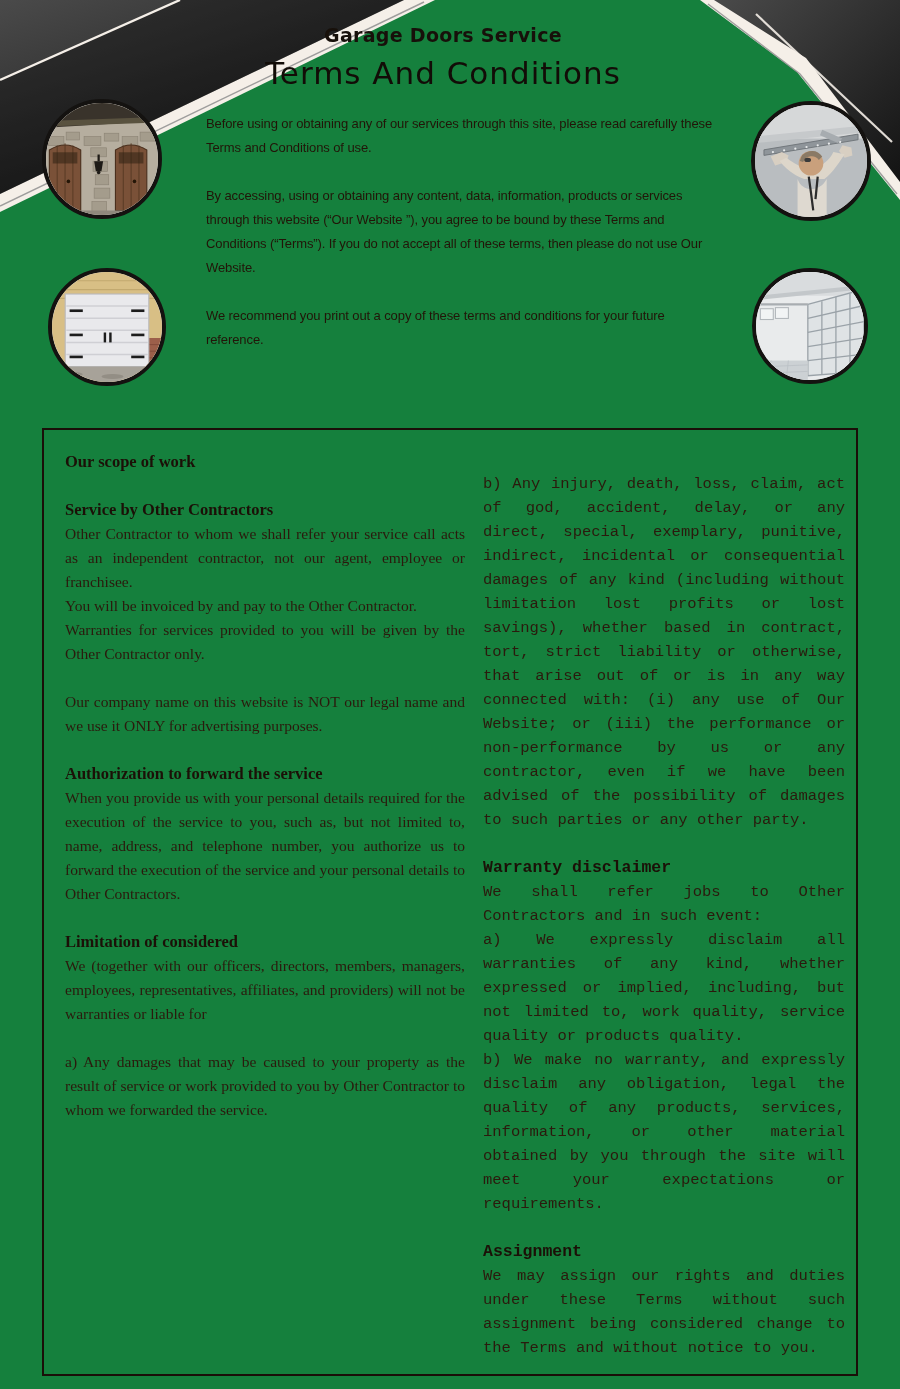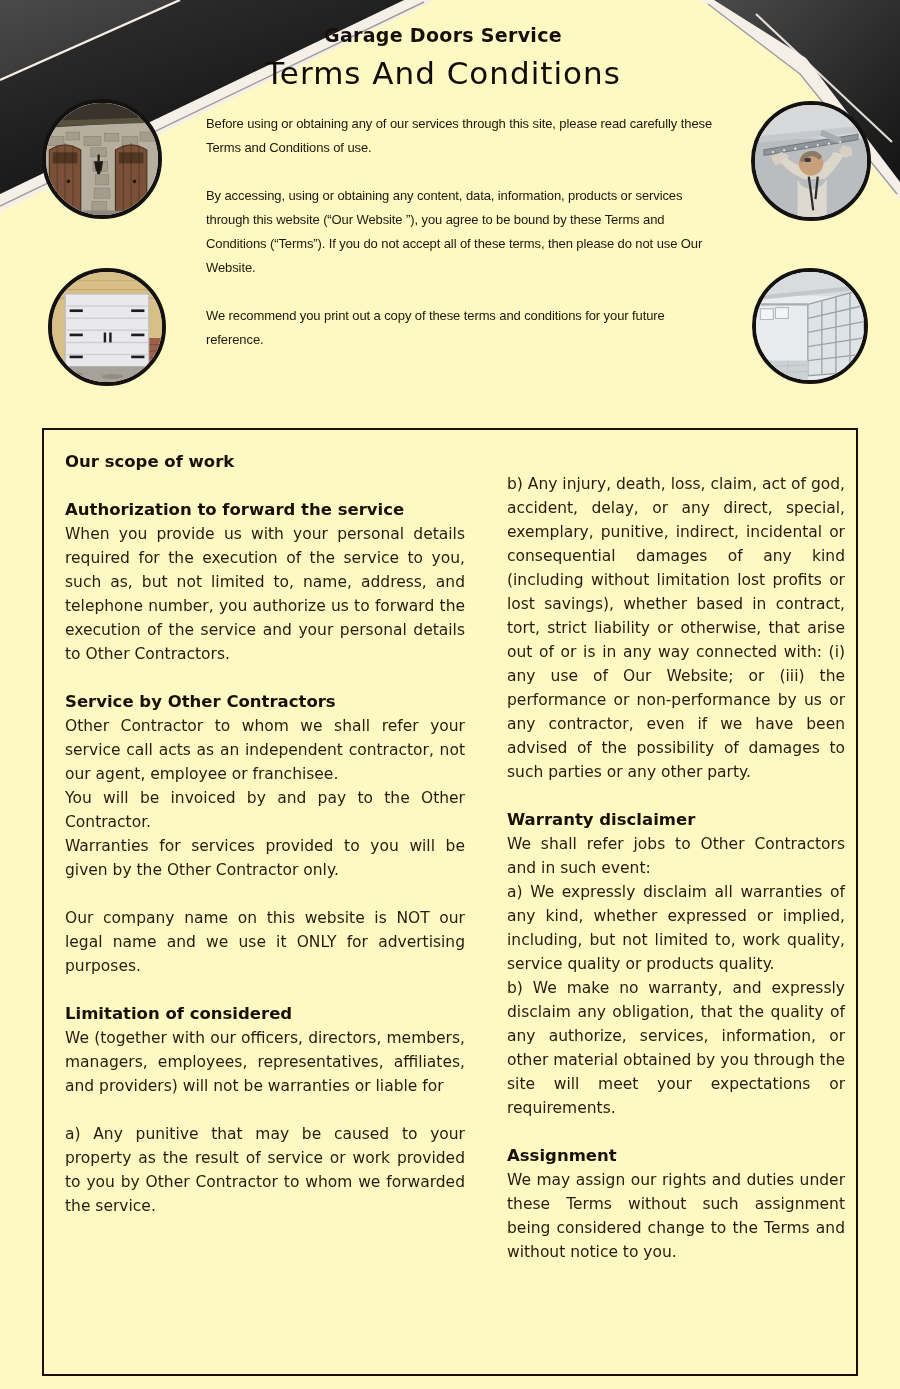--- a/index.html
+++ b/index.html
@@ -1,19 +1,19 @@
 <!DOCTYPE html>
 <html><head>
 <meta charset="utf-8">
 <style>
   html,body{margin:0;padding:0;}
   .page{
     position:relative;
     width:900px;height:1389px;
-    background:#fef9c3;
+    background:#15803d;
     overflow:hidden;
     font-family:"DejaVu Sans",sans-serif;
     color:#241609;
   }
   
   .corners{position:absolute;top:0;left:0;pointer-events:none;}
   
   .header{
     position:absolute;top:24px;left:0;width:886px;
     text-align:center;
@@ -51,22 +51,22 @@
   
   .terms-box{
     position:absolute;left:42px;top:428px;
     width:816px;height:948px;
     border:2px solid #1a0f08;
     box-sizing:border-box;
     padding:20px 11px 0 21px;
     display:flex;
   }
   .col{font-size:15.5px;line-height:24px;text-align:justify;color:#2b1a0d;}
-  .col-left{width:400px;margin-right:42px;flex:none;}
-  .col-right{flex:1;padding-top:22px;}
+  .col-left{width:400px;margin-right:18px;flex:none;font-family:Liberation Serif, serif;}
+  .col-right{flex:1;padding-top:22px;font-family:Liberation Mono, monospace;}
   .section + .section{margin-top:24px;}
   .heading{font-weight:bold;font-size:16.5px;color:#1b1007;text-align:left;}
   .para{margin:0;}
   .spacer{height:24px;}
 </style>
 </head>
 <body>
 
 <div class="page">
 
@@ -254,47 +254,47 @@
       <polygon points="2,98 14,84 22,98" fill="#eef1f2" opacity="0.7"></polygon>
     </svg>
   </div>
 
   <section class="terms-box">
     <div class="col col-left">
         <div class="section">
           <div class="heading">Our scope of work</div>
         </div>
         <div class="section">
-          <div class="heading">Authorization to forward the service</div>
-          <p class="para">When you provide us with your personal details required for the execution of the service to you, such as, but not limited to, name, address, and telephone number, you authorize us to forward the execution of the service and your personal details to Other Contractors.</p>
-        </div>
-        <div class="section">
           <div class="heading">Service by Other Contractors</div>
           <p class="para">Other Contractor to whom we shall refer your service call acts as an independent contractor, not our agent, employee or franchisee.</p>
           <p class="para">You will be invoiced by and pay to the Other Contractor.</p>
           <p class="para">Warranties for services provided to you will be given by the Other Contractor only.</p>
           <div class="spacer"></div>
           <p class="para">Our company name on this website is NOT our legal name and we use it ONLY for advertising purposes.</p>
         </div>
         <div class="section">
+          <div class="heading">Authorization to forward the service</div>
+          <p class="para">When you provide us with your personal details required for the execution of the service to you, such as, but not limited to, name, address, and telephone number, you authorize us to forward the execution of the service and your personal details to Other Contractors.</p>
+        </div>
+        <div class="section">
           <div class="heading">Limitation of considered</div>
           <p class="para">We (together with our officers, directors, members, managers, employees, representatives, affiliates, and providers) will not be warranties or liable for</p>
           <div class="spacer"></div>
-          <p class="para">a) Any punitive that may be caused to your property as the result of service or work provided to you by Other Contractor to whom we forwarded the service.</p>
+          <p class="para">a) Any damages that may be caused to your property as the result of service or work provided to you by Other Contractor to whom we forwarded the service.</p>
         </div>
       </div>
     <div class="col col-right">
         <div class="section">
           <p class="para">b) Any injury, death, loss, claim, act of god, accident, delay, or any direct, special, exemplary, punitive, indirect, incidental or consequential damages of any kind (including without limitation lost profits or lost savings), whether based in contract, tort, strict liability or otherwise, that arise out of or is in any way connected with: (i) any use of Our Website; or (iii) the performance or non-performance by us or any contractor, even if we have been advised of the possibility of damages to such parties or any other party.</p>
         </div>
         <div class="section">
           <div class="heading">Warranty disclaimer</div>
           <p class="para">We shall refer jobs to Other Contractors and in such event:</p>
           <p class="para">a) We expressly disclaim all warranties of any kind, whether expressed or implied, including, but not limited to, work quality, service quality or products quality.</p>
-          <p class="para">b) We make no warranty, and expressly disclaim any obligation, that the quality of any authorize, services, information, or other material obtained by you through the site will meet your expectations or requirements.</p>
+          <p class="para">b) We make no warranty, and expressly disclaim any obligation, legal the quality of any products, services, information, or other material obtained by you through the site will meet your expectations or requirements.</p>
         </div>
         <div class="section">
           <div class="heading">Assignment</div>
           <p class="para">We may assign our rights and duties under these Terms without such assignment being considered change to the Terms and without notice to you.</p>
         </div>
       </div>
   </section>
 
 </div>
 

